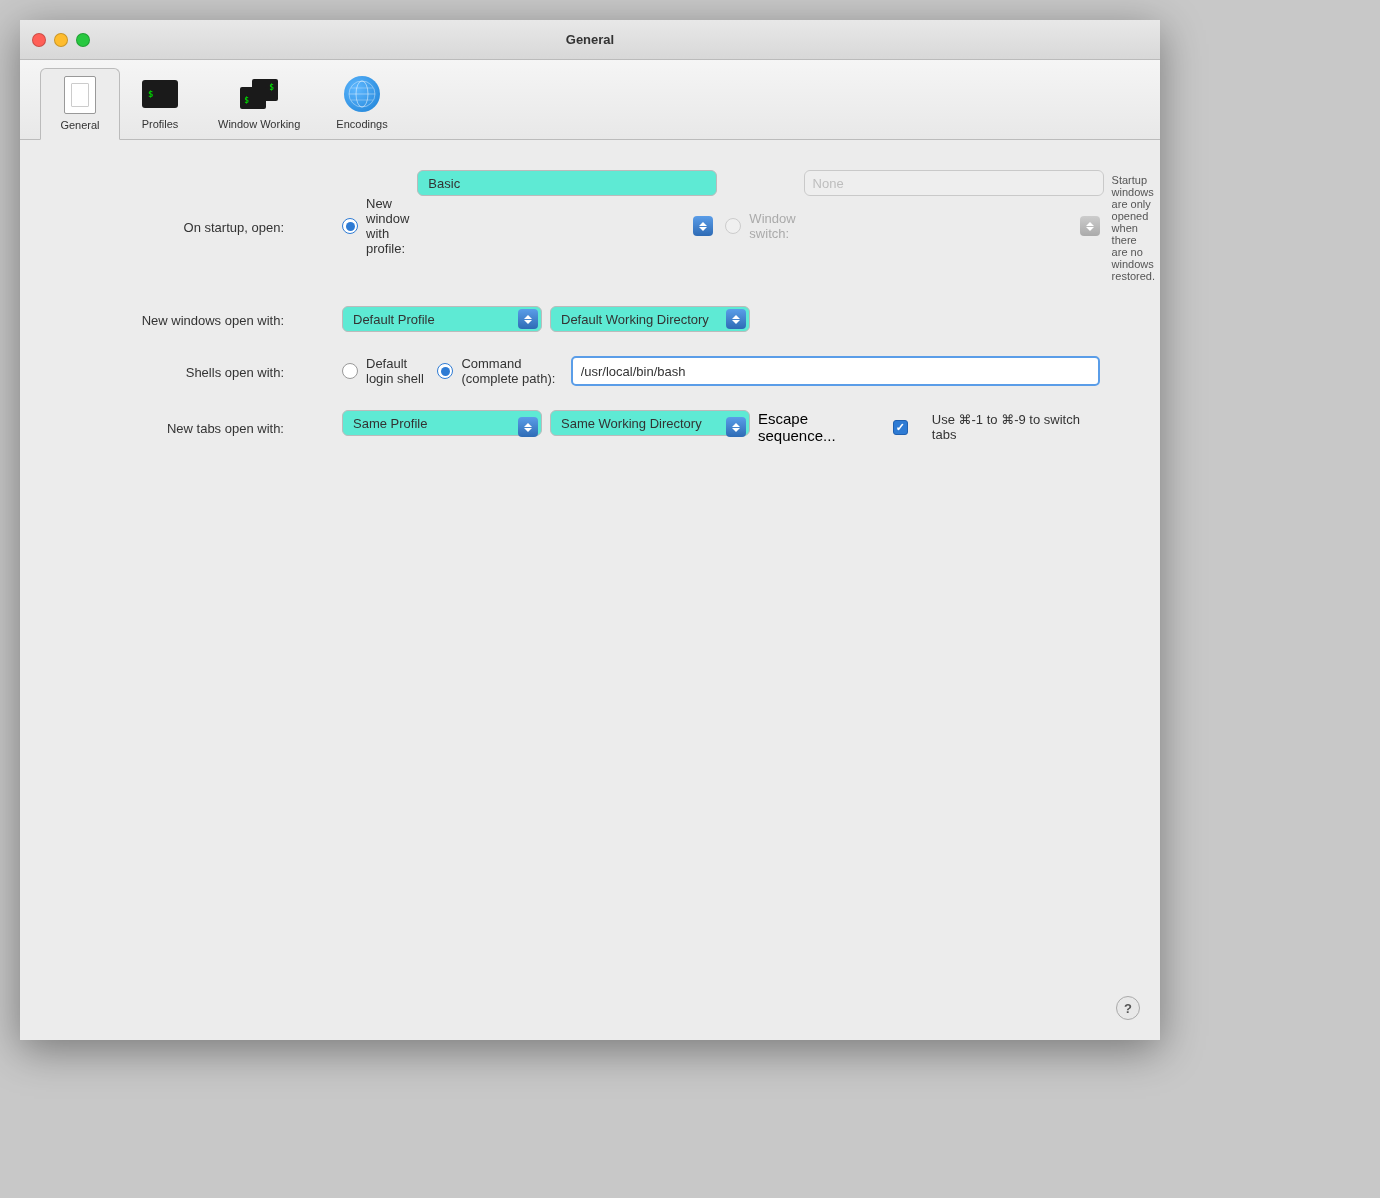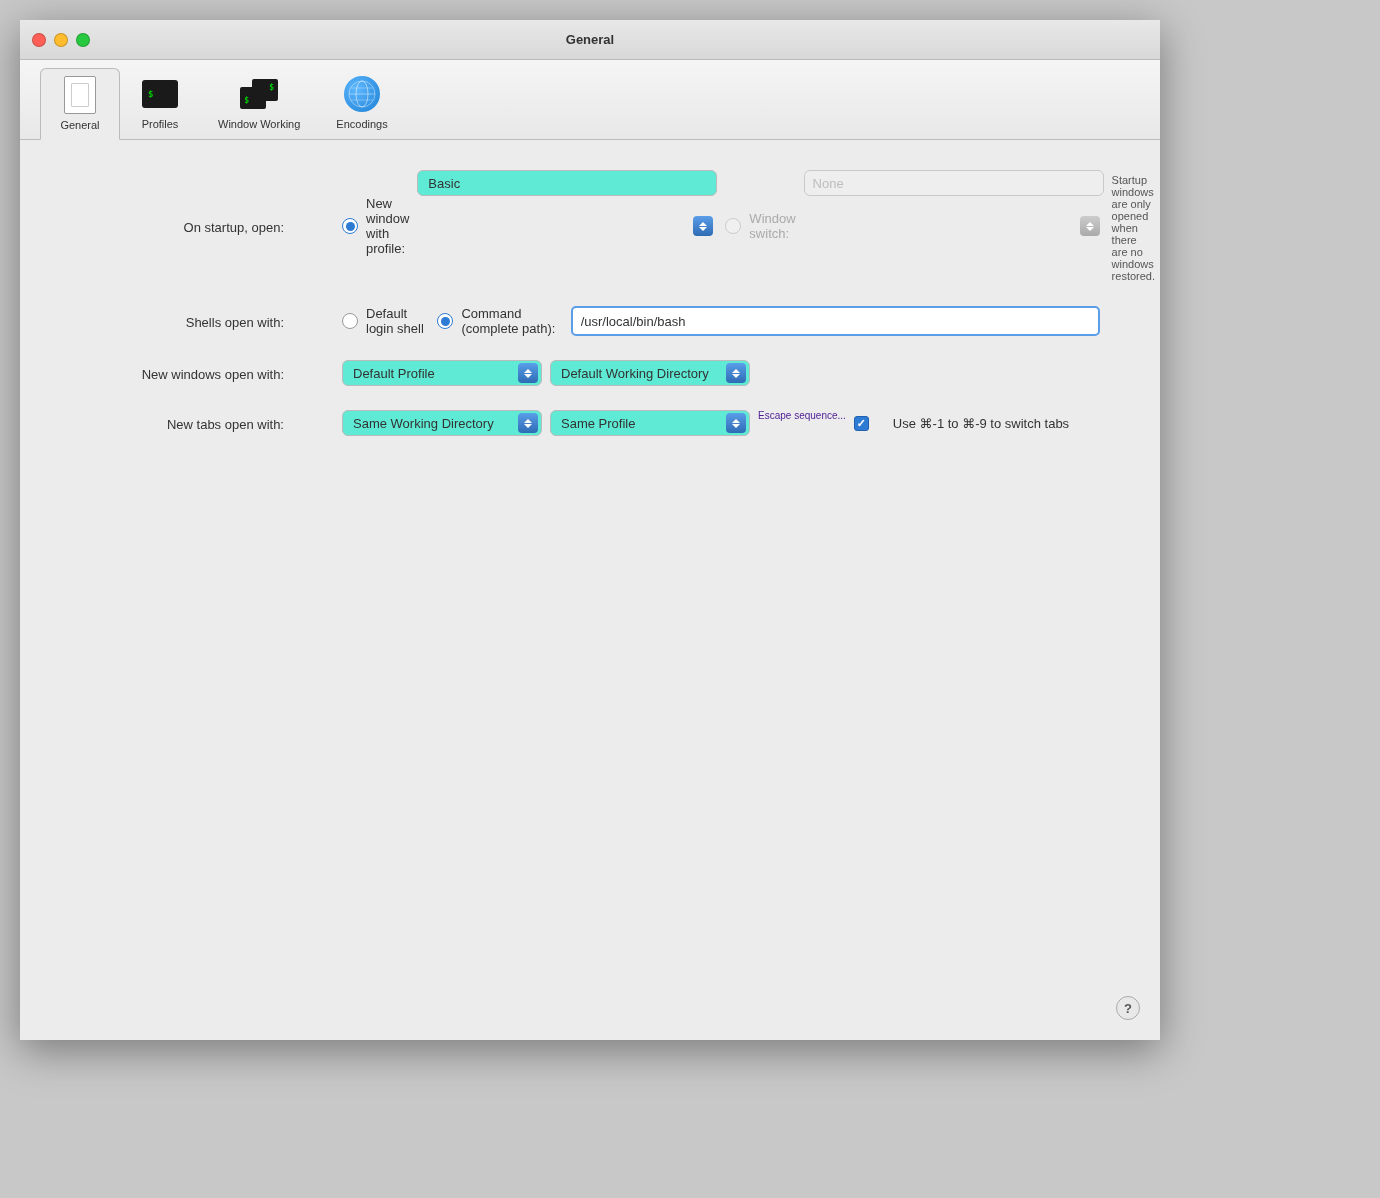--- a/index.html
+++ b/index.html
@@ -367,22 +367,22 @@
       font-weight: bold;
       line-height: 1;
     }
 
     .checkbox-label {
       font-size: 13px;
       color: #333;
     }
 
     .link-text {
-      font-size: 10px;
-      color: #4c1d95;
+      font-size: 15px;
+      color: #000000;
       cursor: pointer;
       text-decoration: none;
     }
 
     .section-gap {
       margin-bottom: 24px;
     }
 
     .help-button {
       position: absolute;
@@ -495,35 +495,20 @@
           <div class="select-arrows disabled">
             <div class="arrow-up"></div>
             <div class="arrow-down"></div>
           </div>
         </div>
         <div class="hint-text">Startup windows are only opened when there are no windows restored.</div>
       </div>
     </div>
 
     <div class="form-row section-gap">
-      <div class="form-label">Shells open with:</div>
-      <div class="form-controls">
-        <div class="radio-row">
-          <div class="radio-input"></div>
-          <span class="radio-label">Default login shell</span>
-        </div>
-        <div class="radio-row">
-          <div class="radio-input checked"></div>
-          <span class="radio-label">Command (complete path):</span>
-        </div>
-        <input type="text" class="text-input" value="/usr/local/bin/bash" style="">
-      </div>
-    </div>
-
-    <div class="form-row section-gap">
       <div class="form-label">New windows open with:</div>
       <div class="form-controls">
         <div class="select-wrapper">
           <select class="select-field narrow">
             <option>Default Profile</option>
           </select>
           <div class="select-arrows">
             <div class="arrow-up"></div>
             <div class="arrow-down"></div>
           </div>
@@ -534,40 +519,55 @@
           </select>
           <div class="select-arrows">
             <div class="arrow-up"></div>
             <div class="arrow-down"></div>
           </div>
         </div>
       </div>
     </div>
 
     <div class="form-row section-gap">
+      <div class="form-label">Shells open with:</div>
+      <div class="form-controls">
+        <div class="radio-row">
+          <div class="radio-input"></div>
+          <span class="radio-label">Default login shell</span>
+        </div>
+        <div class="radio-row">
+          <div class="radio-input checked"></div>
+          <span class="radio-label">Command (complete path):</span>
+        </div>
+        <input type="text" class="text-input" value="/usr/local/bin/bash" style="">
+      </div>
+    </div>
+
+    <div class="form-row section-gap">
       <div class="form-label">New tabs open with:</div>
       <div class="form-controls">
+        <div class="select-wrapper">
+          <select class="select-field narrow">
+            <option>Same Profile</option>
+          </select>
+          <div class="select-arrows">
+            <div class="arrow-up"></div>
+            <div class="arrow-down"></div>
+          </div>
+        </div>
         <div class="select-wrapper">
           <select class="select-field narrow">
             <option>Same Working Directory</option>
           </select>
           <div class="select-arrows">
             <div class="arrow-up"></div>
             <div class="arrow-down"></div>
           </div>
         </div>
-        <div class="select-wrapper">
-          <select class="select-field narrow">
-            <option>Same Profile</option>
-          </select>
-          <div class="select-arrows">
-            <div class="arrow-up"></div>
-            <div class="arrow-down"></div>
-          </div>
-        </div>
         <a class="link-text">Escape sequence...</a>
         <div class="checkbox-row">
           <div class="checkbox-input"></div>
           <span class="checkbox-label">Use ⌘-1 to ⌘-9 to switch tabs</span>
         </div>
       </div>
     </div>
 
     <div class="help-button">?</div>
   </div>

